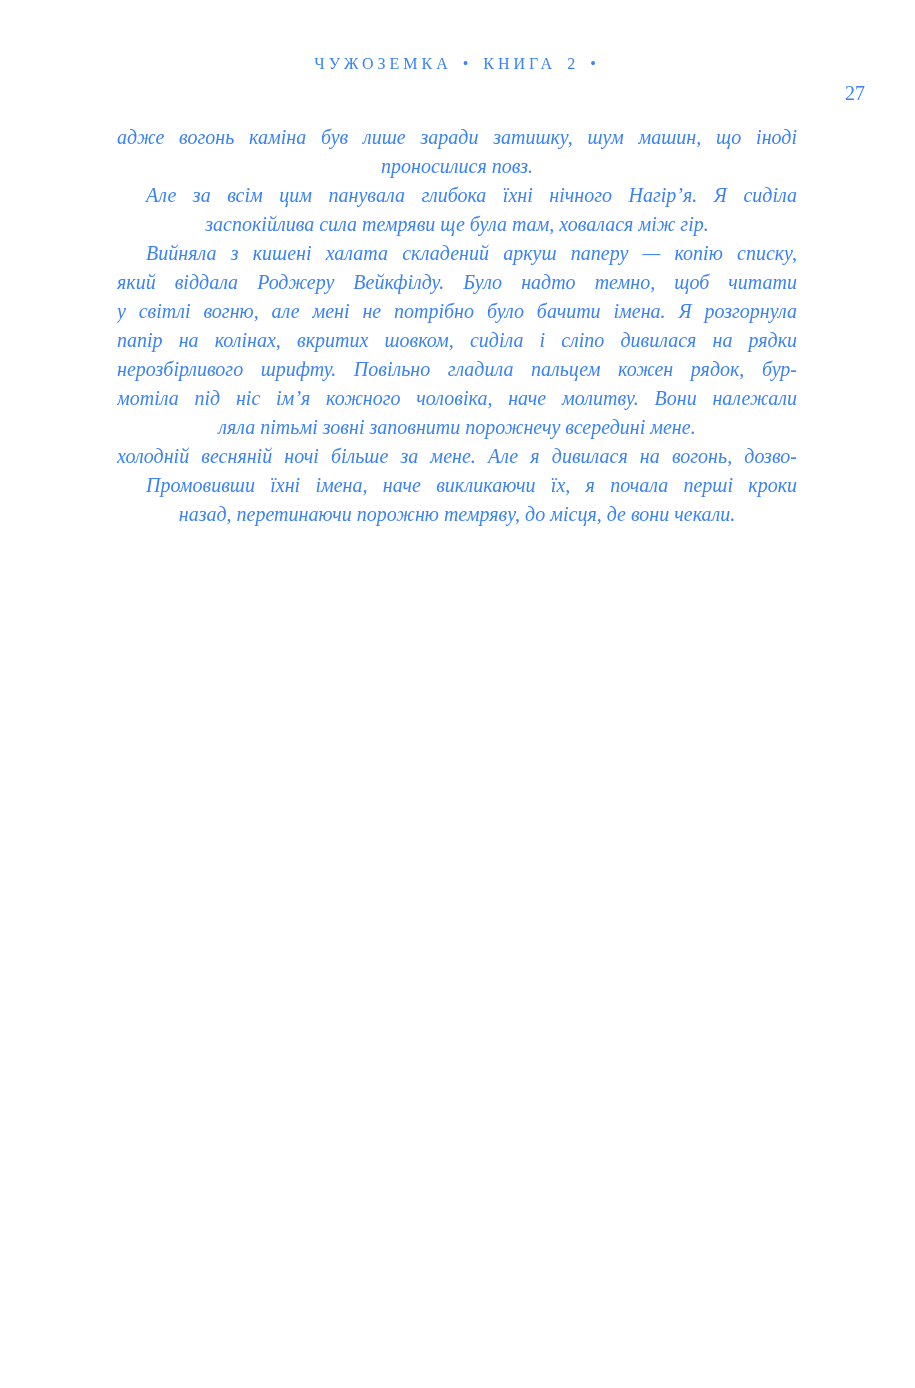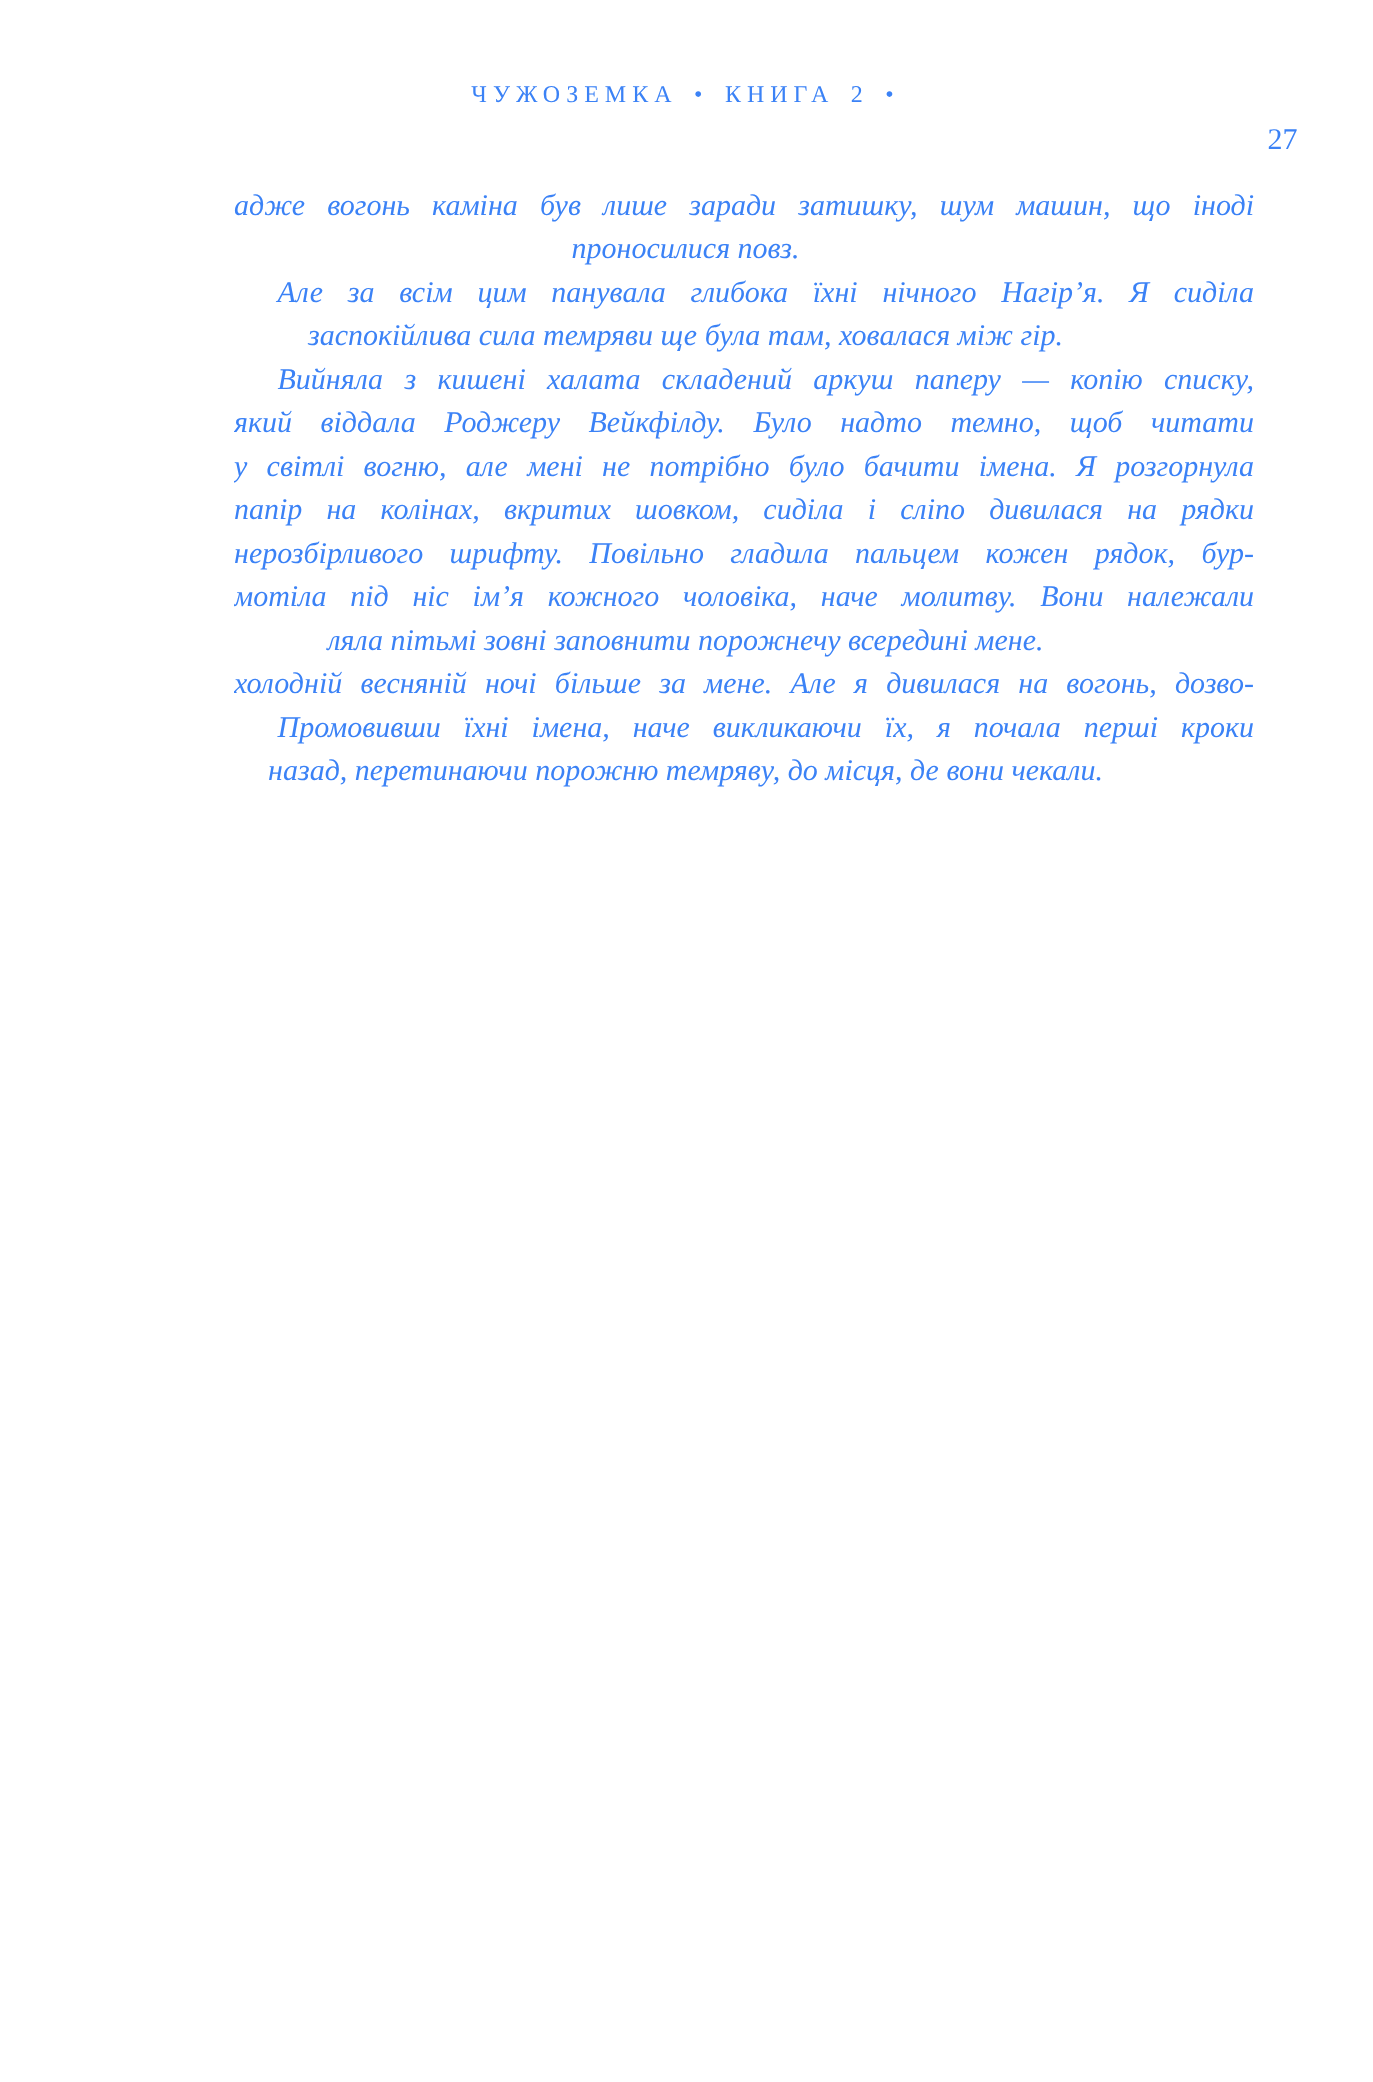--- a/index.html
+++ b/index.html
@@ -46,21 +46,20 @@
   .line {
     width: 100%;
     height: 29px;
     overflow: hidden;
     text-align: center;
   }
   .line.j {
     text-align: justify;
     text-align-last: justify;
     text-justify: inter-word;
-    margin-left: 39px;
   }
   .line.ind { text-indent: 29px; }
 </style>
 </head>
 <body>
 
 <div class="page">
 
   <div class="running-header">ЧУЖОЗЕМКА • КНИГА 2 •</div>
 

